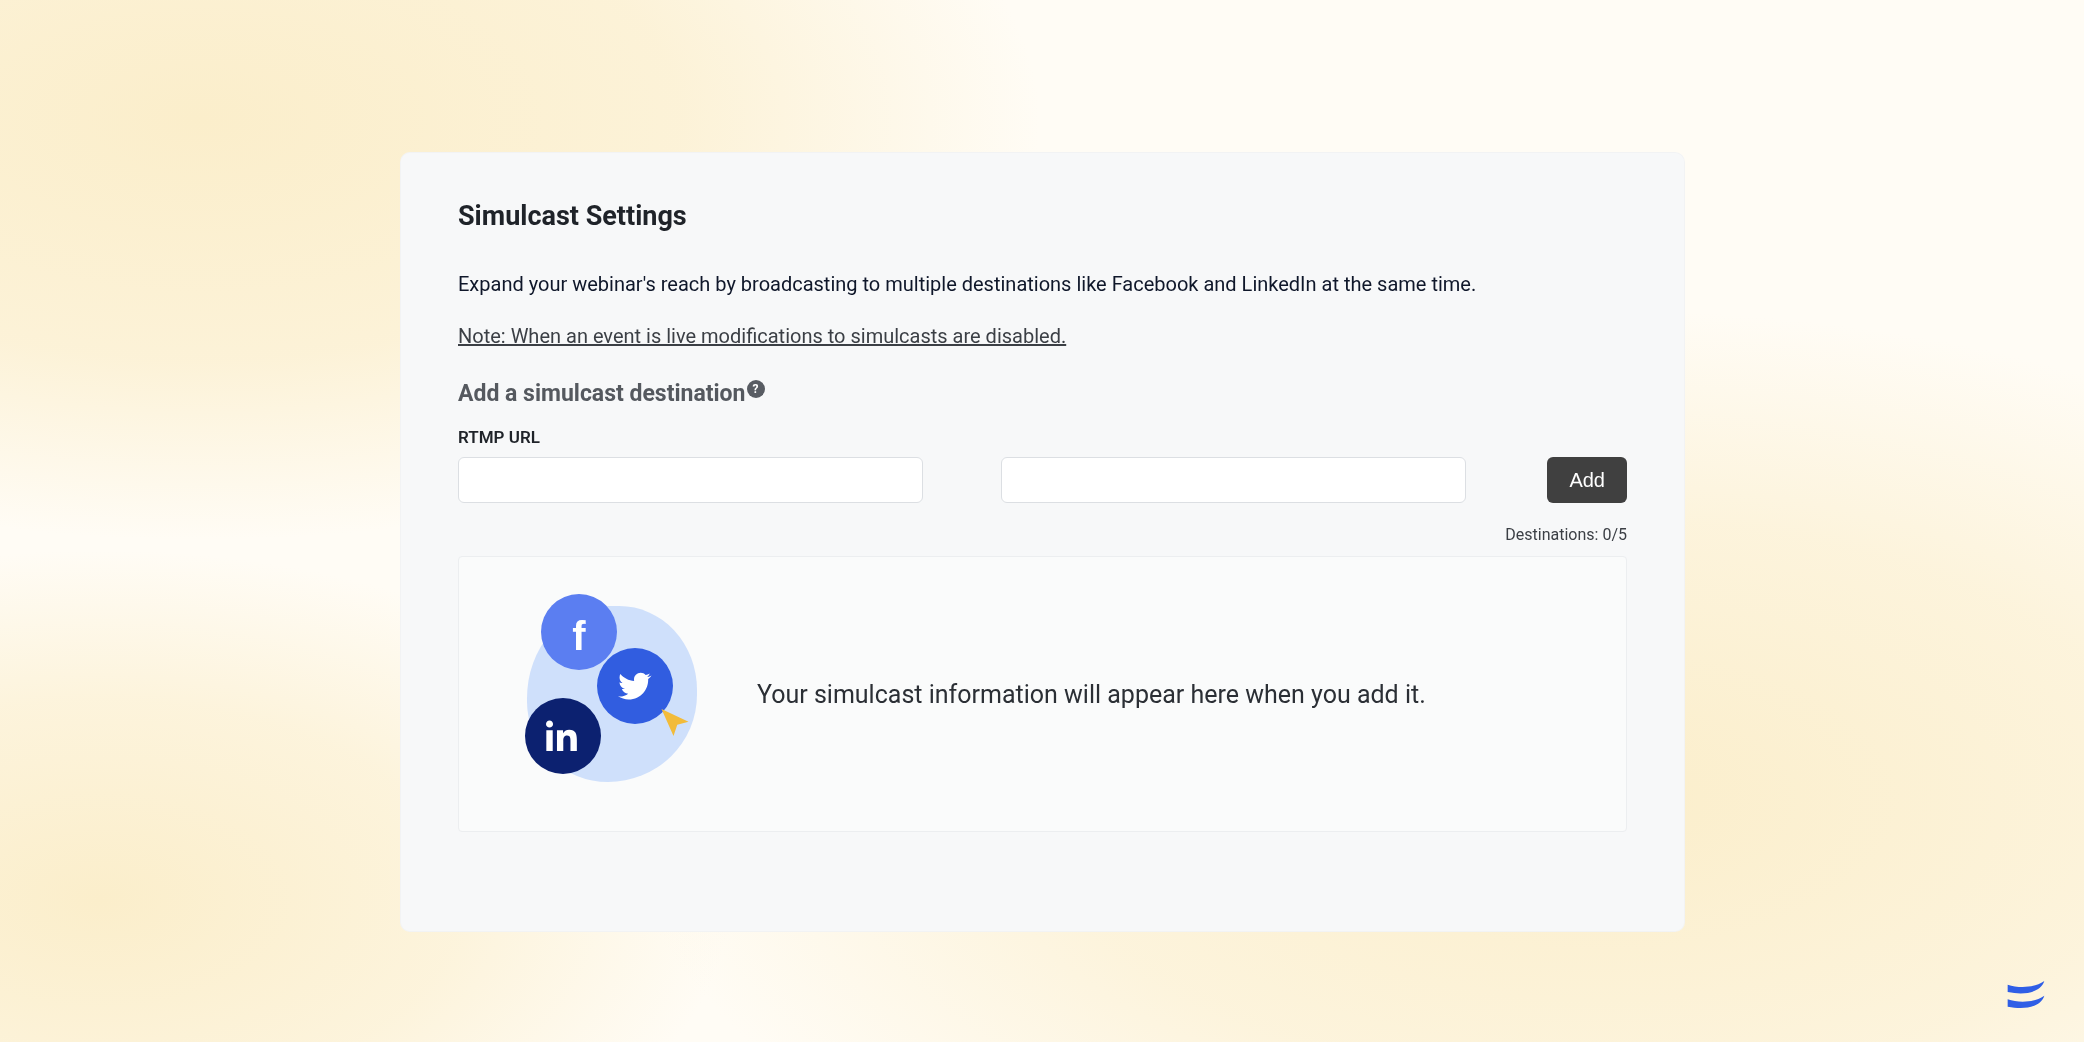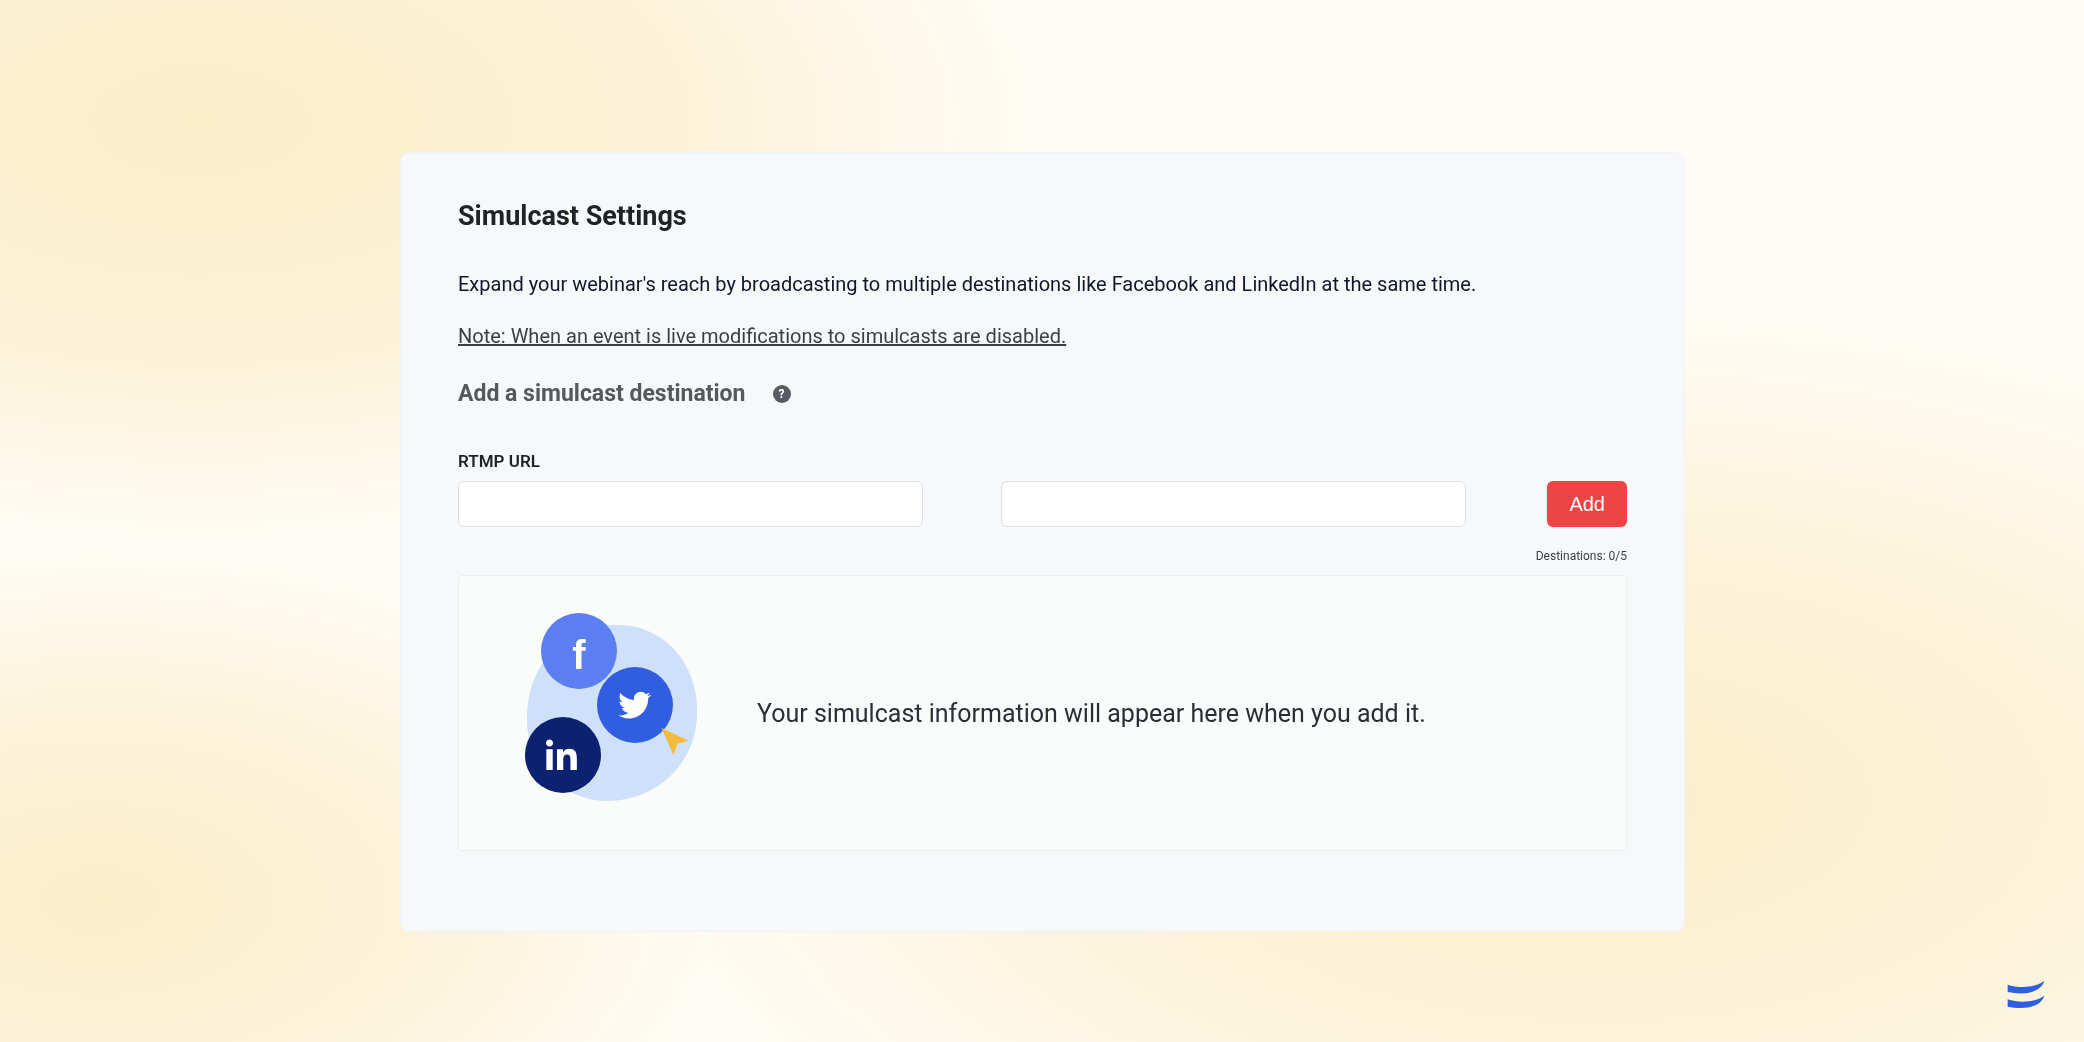--- a/index.html
+++ b/index.html
@@ -40,23 +40,22 @@
     margin-bottom: 28px;
   }
   .note {
     font-size: 20px;
     color: #3b3f45;
     margin-bottom: 32px;
     text-decoration: underline;
   }
   .subheading-row {
     display: flex;
-    align-items: center;
-    gap: 27px;
-    margin-bottom: 44px;
+    gap: 1px;
+    margin-bottom: 20px;
   }
   .subheading {
     font-size: 23px;
     font-weight: 700;
     color: #55595f;
   }
   .help-icon {
     width: 18px; height: 18px;
     border-radius: 50%;
     background: #585c63;
@@ -85,31 +84,31 @@
     border: 1px solid #dcdfe3;
     border-radius: 6px;
     padding: 0 12px;
     font-size: 17px;
     color: #1f2329;
   }
   .add-wrap { margin-left: auto; padding-bottom: 0; }
   .add-button {
     height: 46px;
     padding: 0 22px;
-    background: #ef4444;
+    background: #404040;
     color: #ffffff;
     border: none;
     border-radius: 6px;
     font-size: 20px;
     font-weight: 500;
     cursor: pointer;
   }
   .dest-count {
     text-align: right;
-    font-size: 12px;
+    font-size: 16px;
     color: #3b3f45;
     margin-bottom: 12px;
     margin-top: 8px;
   }
   .info-panel {
     width: 100%;
     height: 276px;
     background: #fafbfb;
     border: 1px solid #eceef0;
     border-radius: 4px;

